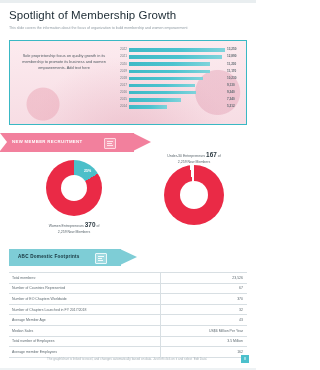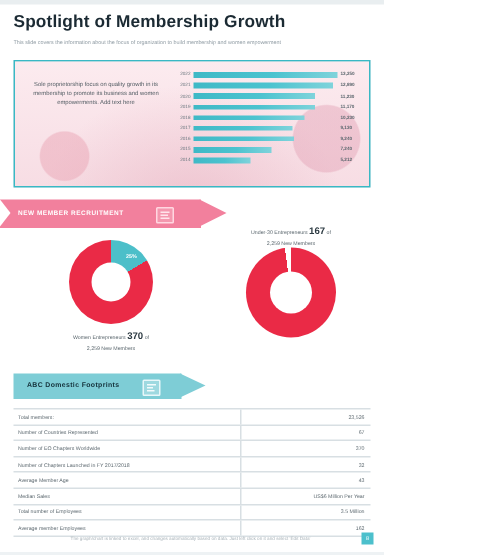--- a/index.html
+++ b/index.html
@@ -6,21 +6,21 @@
   body{
     width:256px;height:370px;
     background:#ffffff;
     font-family:"Liberation Sans", sans-serif;
     overflow:hidden;
     position:relative;
   }
   .topbar{position:absolute;top:0;left:0;width:256px;height:3px;background:#e9eef0;}
   .page-title{
     position:absolute;left:9px;top:9px;
-    font-size:11.5px;font-weight:bold;color:#1b2a33;letter-spacing:.1px;
+    font-size:11.5px;font-weight:normal;color:#1b2a33;letter-spacing:.1px;
     white-space:nowrap;
   }
   .page-sub{
     position:absolute;left:9px;top:26px;width:240px;
     font-size:3.6px;color:#8f9ba3;line-height:1.3;
     white-space:nowrap;overflow:hidden;
   }
 
   
   .panel{

